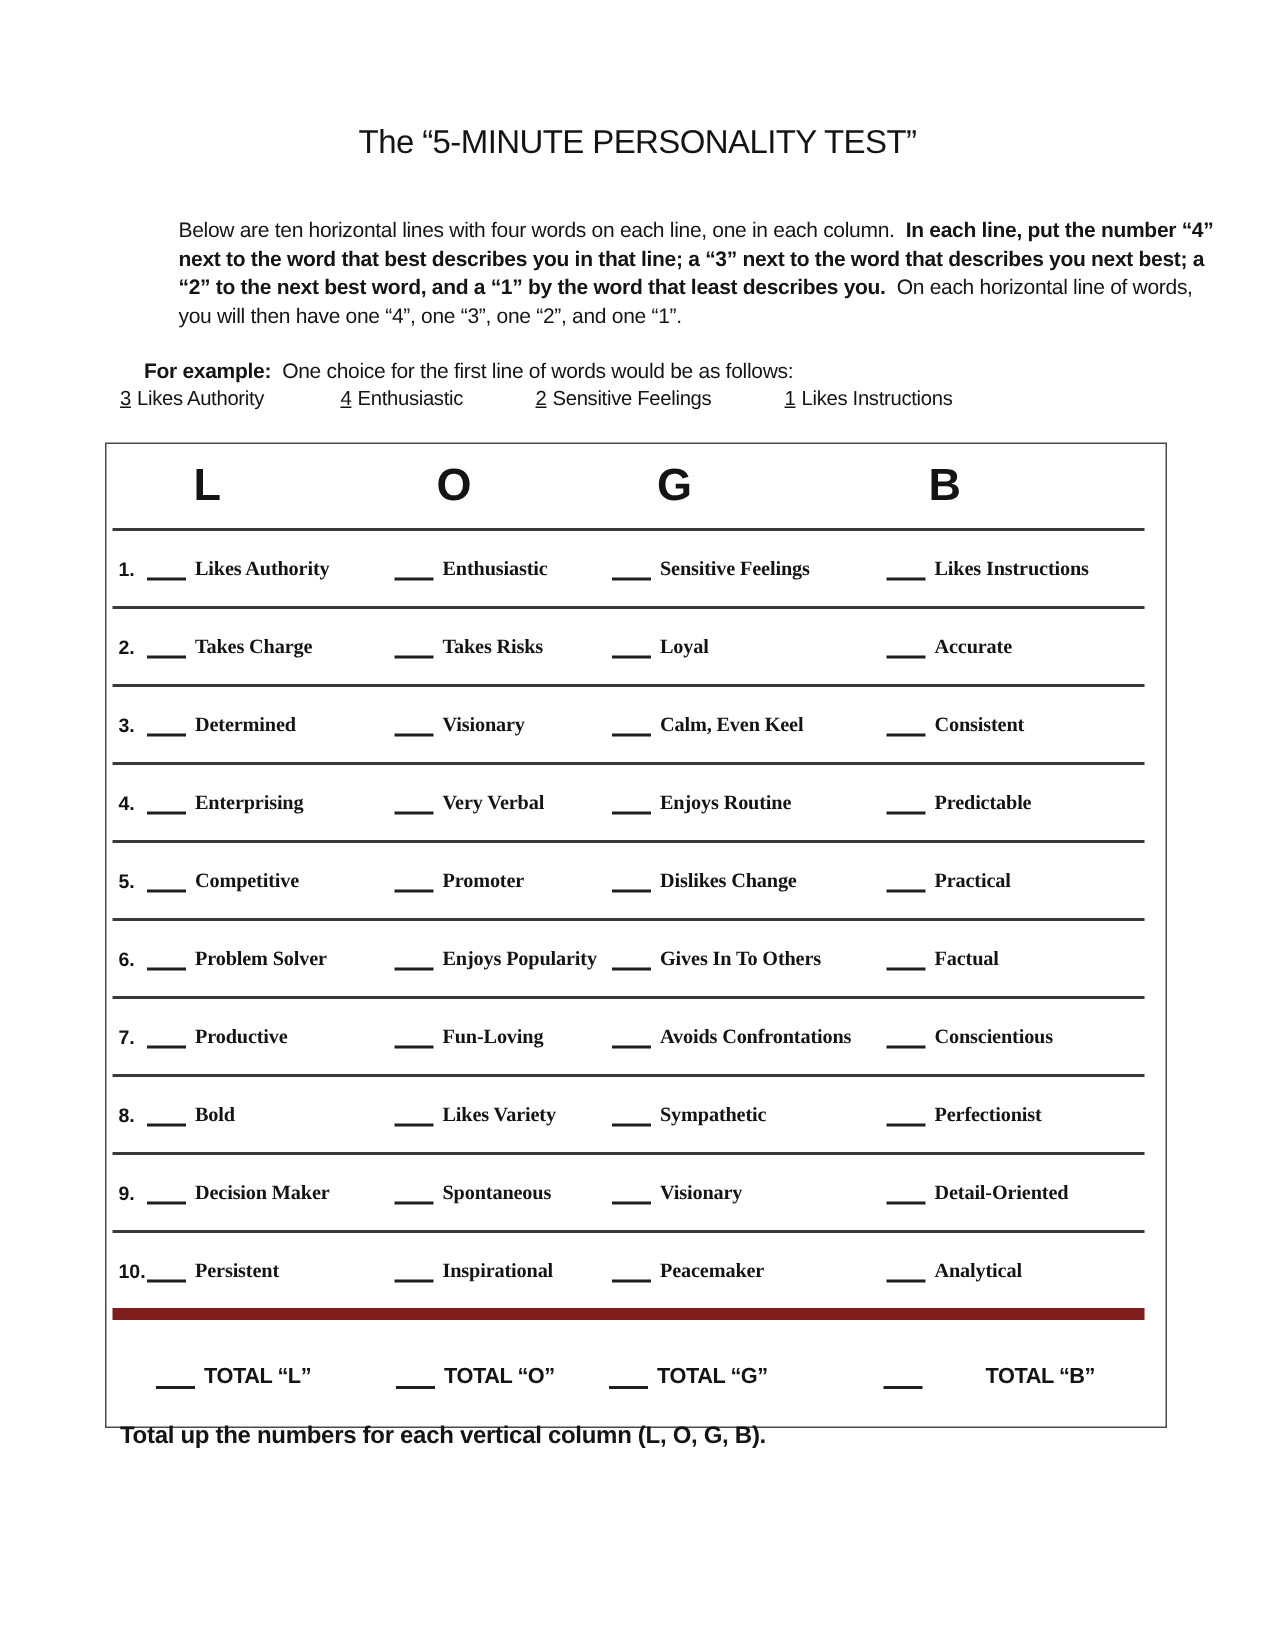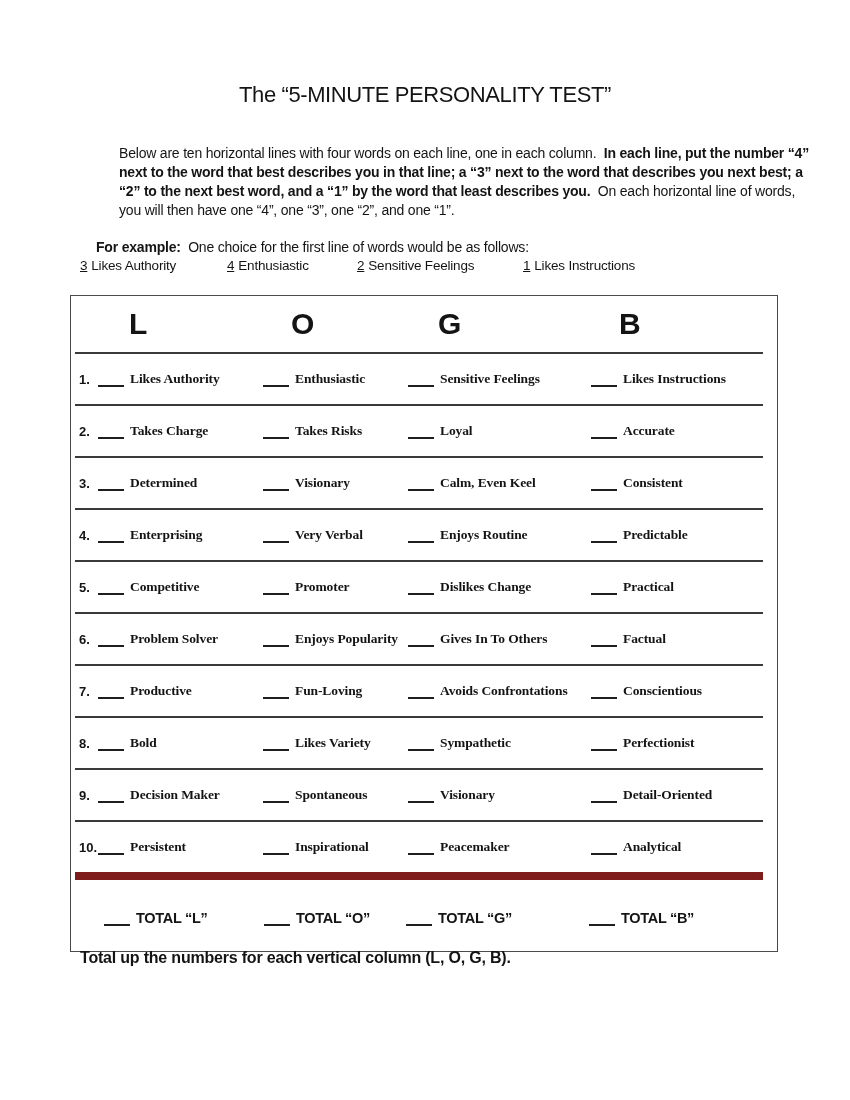--- a/index.html
+++ b/index.html
@@ -69,21 +69,21 @@
   }
   .totals-row{
     display:flex;align-items:center;height:76px;
     margin:0 14px 0 4px;border-top:8px solid #7f1d1d;
     padding-left:29px;
   }
   .tcell{display:flex;align-items:center;flex:none;}
   .tcell.t0{width:160px;}
   .tcell.t1{width:142px;}
   .tcell.t2{width:183px;}
-  .tcell.t3{width:auto;}
+  .tcell.t3{width:auto;gap:36px;}
   .tlabel{
     font-weight:bold;font-size:14.5px;letter-spacing:-0.3px;white-space:nowrap;
   }
   
   .footer{
     position:absolute;top:949px;left:80px;width:700px;
     font-size:16px;font-weight:bold;letter-spacing:-0.2px;
   }
 </style>
 </head>

